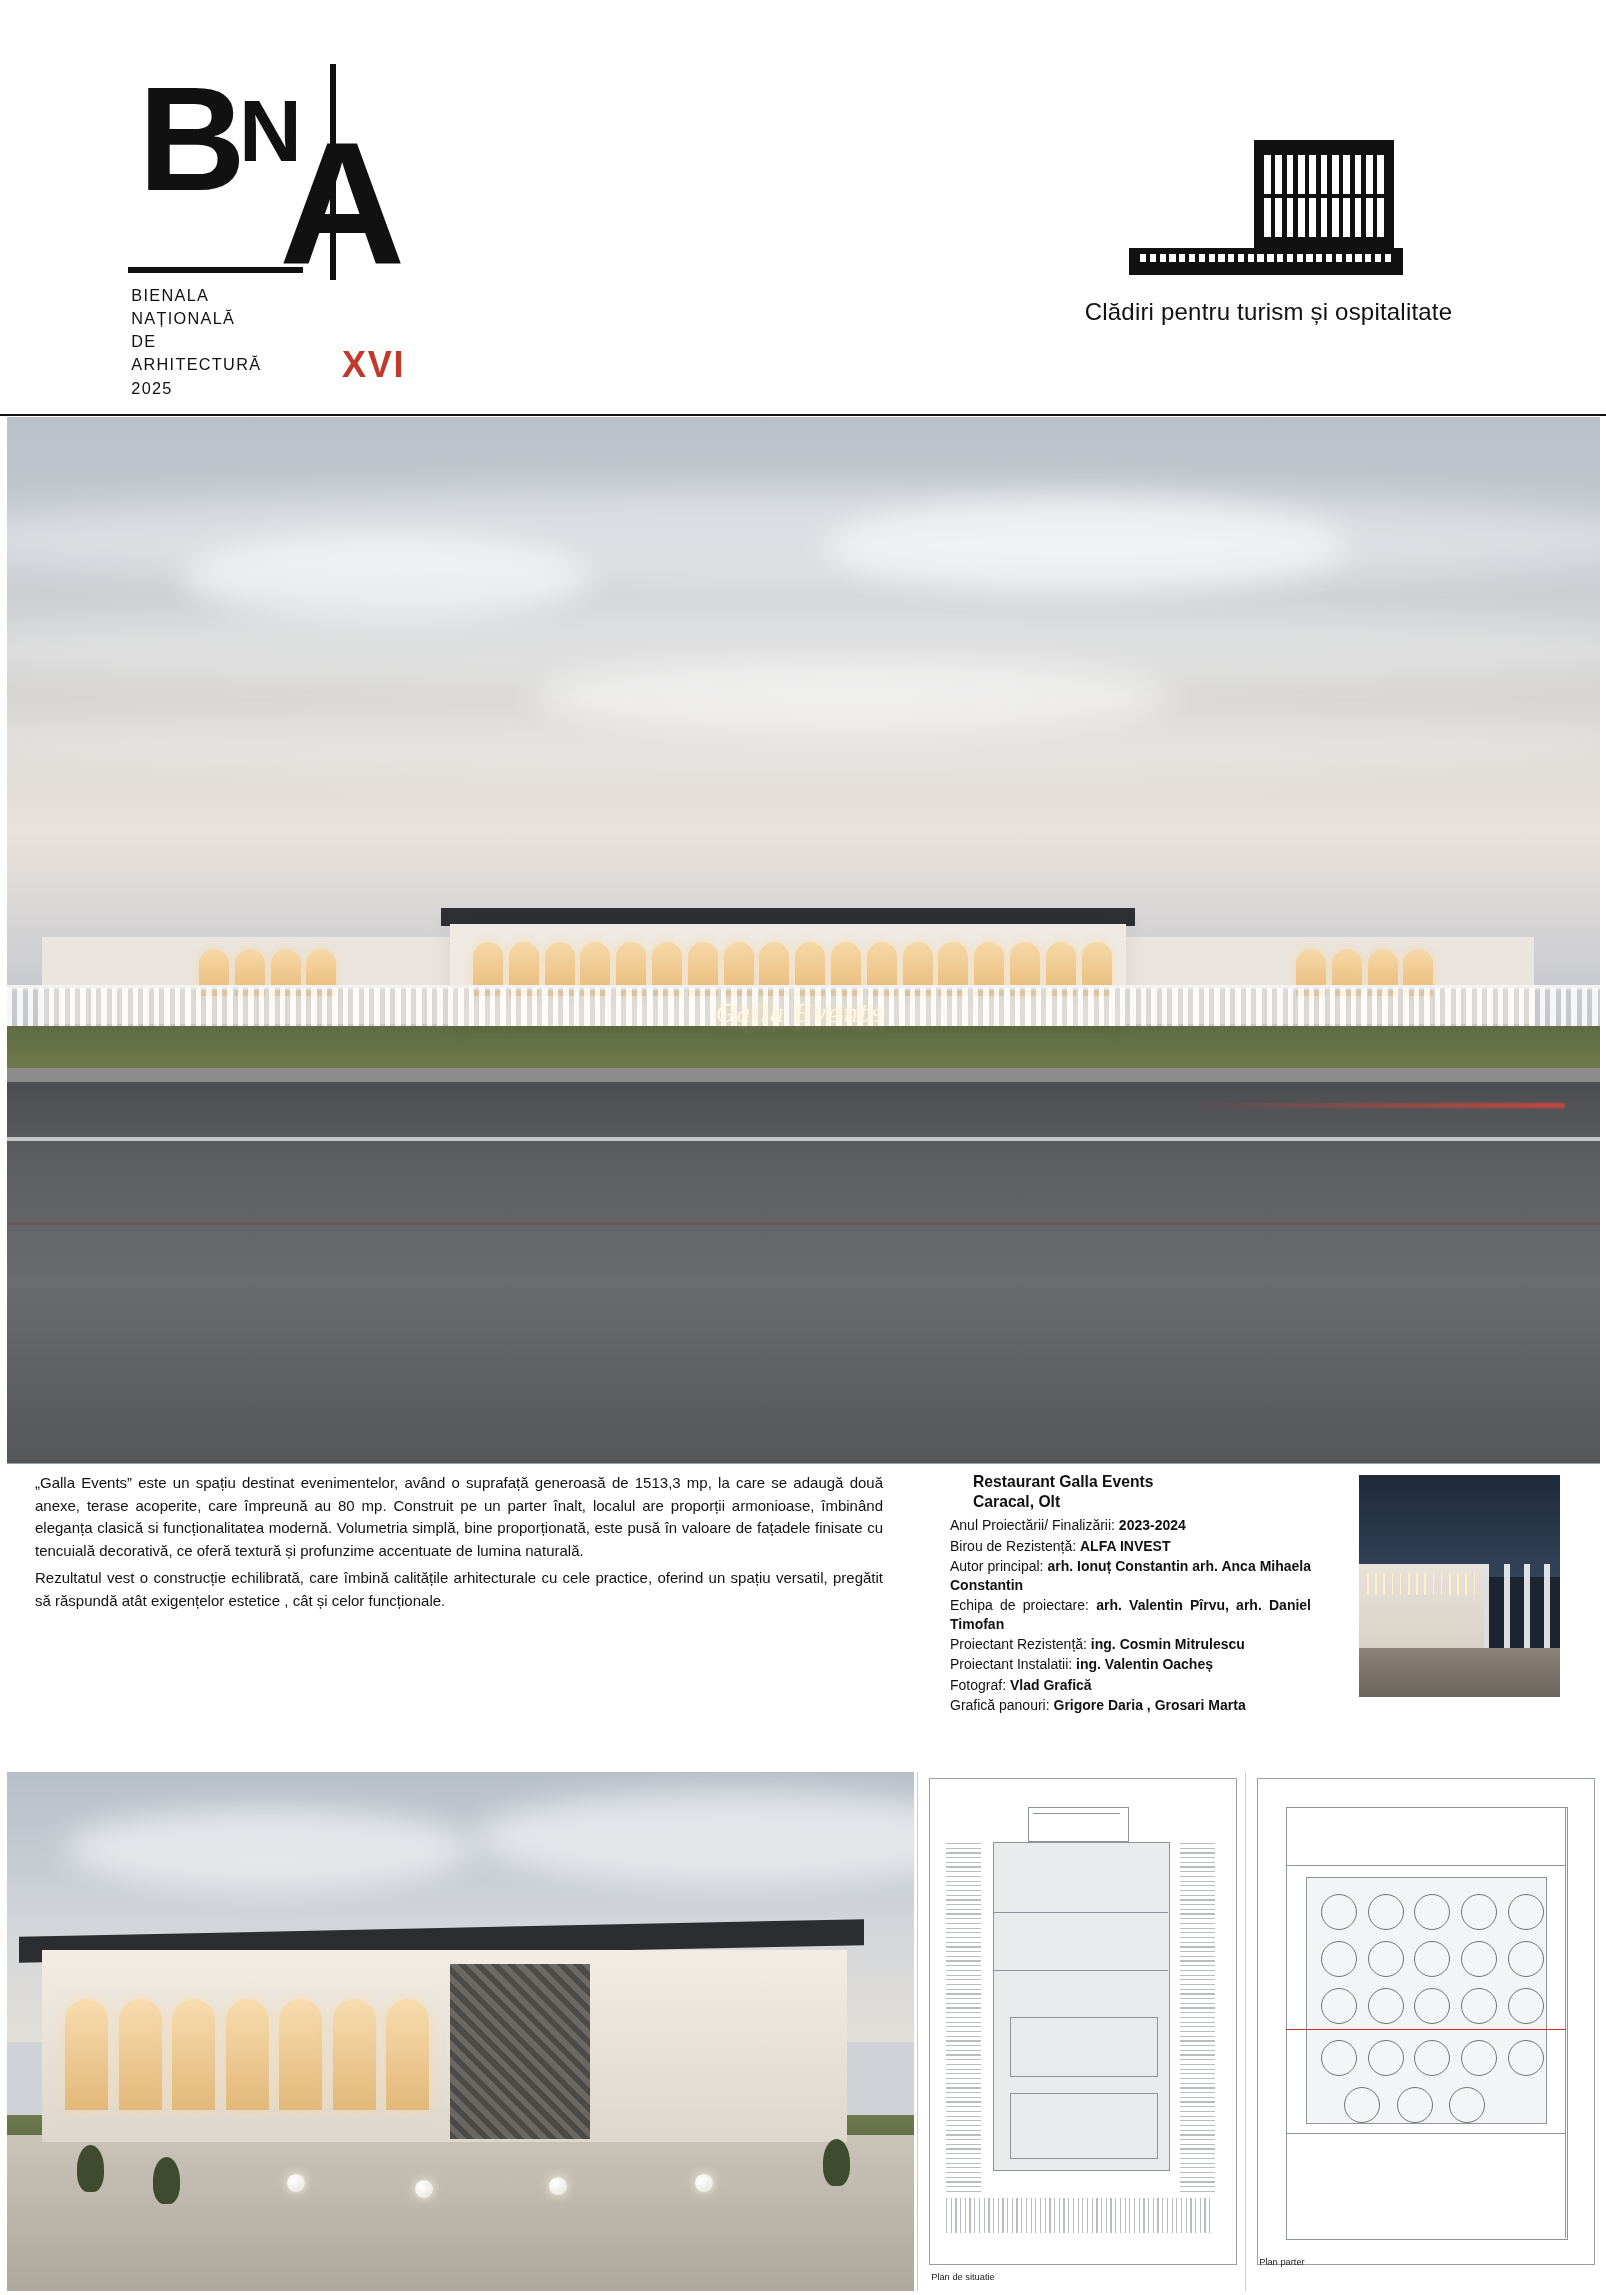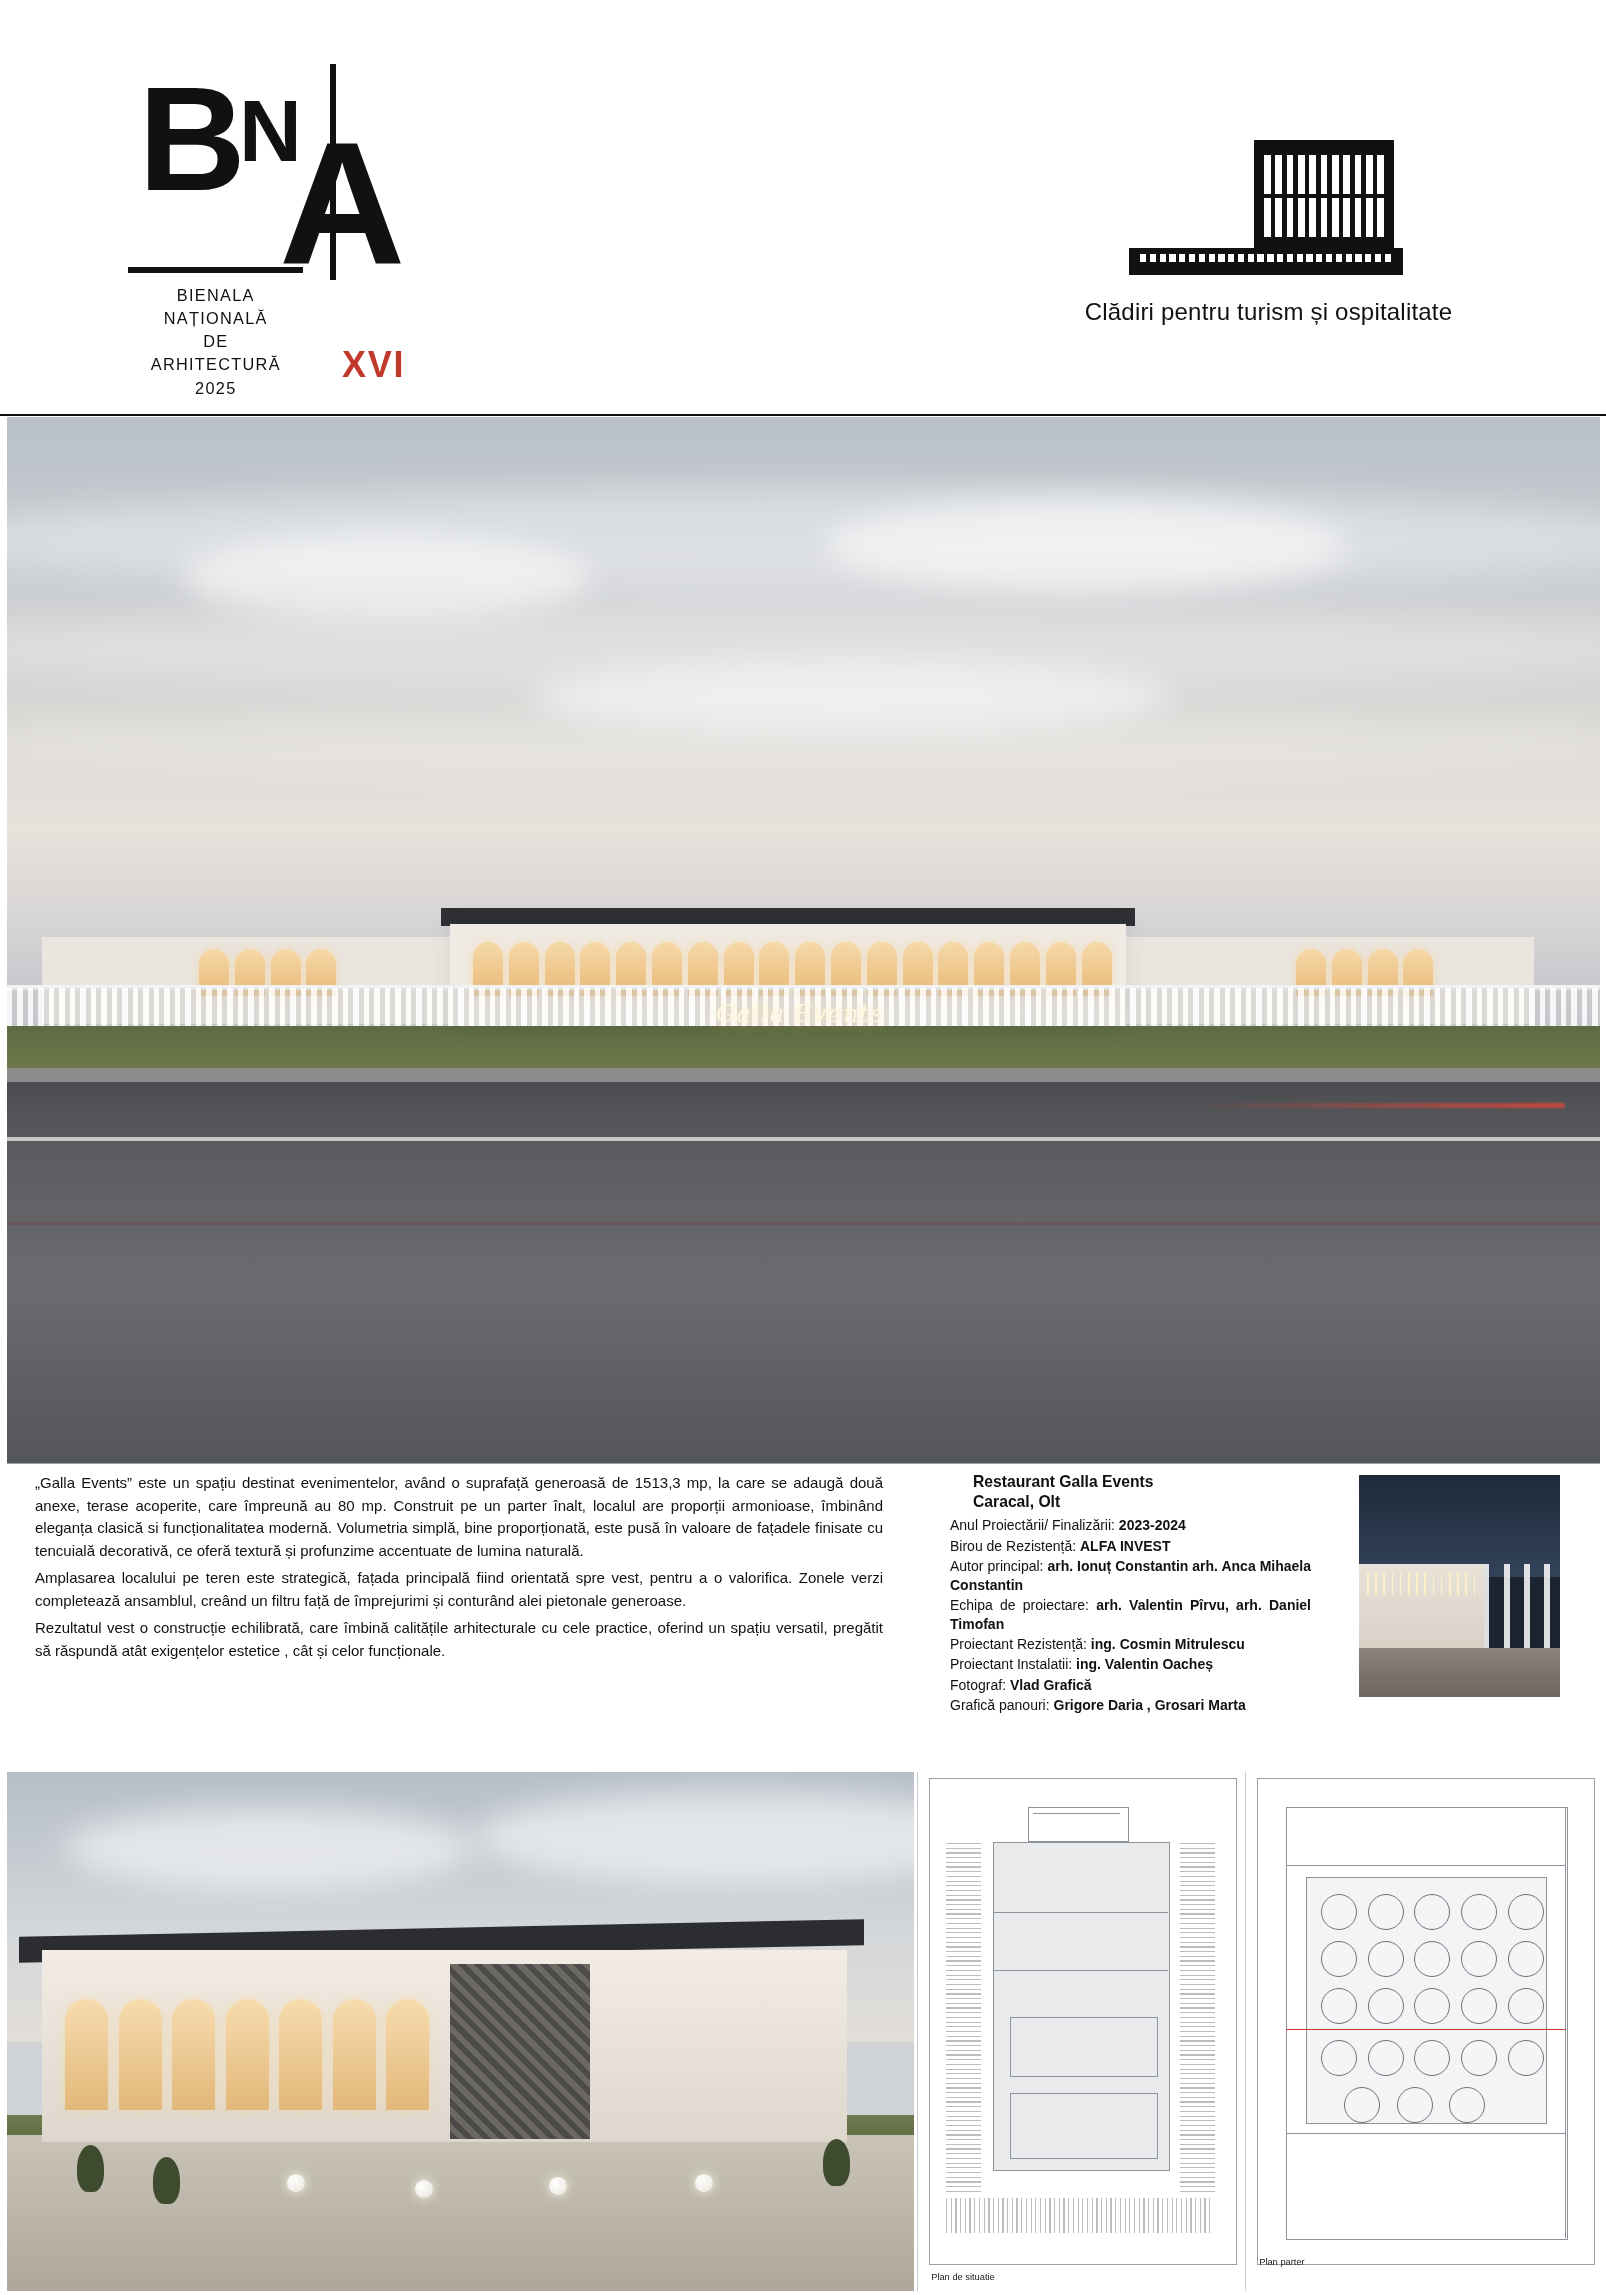--- a/index.html
+++ b/index.html
@@ -73,21 +73,20 @@
     top: 203px;
     width: 175px;
     height: 5.8px;
     background: #111;
   }
   .bna-sub {
     position: absolute;
     left: 9.3px;
     top: 220px;
     width: 169px;
-    text-align: center;
     font-size: 16.3px;
     line-height: 1.42;
     letter-spacing: 1.3px;
     color: #111;
   }
   .bna-sub div { white-space: nowrap; }
   .bna-xvi {
     position: absolute;
     left: 220px;
     top: 280px;
@@ -662,21 +661,20 @@
       <div class="arch" style="height:47px;"></div>
   </div>
 
   <div class="fence-top"></div>
   <div class="fence"></div>
   <div class="sign">Galla Events</div>
 </div>
 
 <div class="desc">
   <p>„Galla Events” este un spațiu destinat evenimentelor, având o suprafață generoasă de 1513,3 mp, la care se adaugă două anexe, terase acoperite, care împreună au 80 mp. Construit pe un parter înalt, localul are proporții armonioase, îmbinând eleganța clasică si funcționalitatea modernă. Volumetria simplă, bine proporționată, este pusă în valoare de fațadele finisate cu tencuială decorativă, ce oferă textură și profunzime accentuate de lumina naturală.</p>
-  <p>Amplasarea localului pe teren este strategică, fațada principală fiind orientată spre vest, pentru a o valorifica. Zonele verzi completează ansamblul, creând un filtru față de împrejurimi și conturând alei pietonale generoase.</p>
   <p>Rezultatul vest o construcție echilibrată, care îmbină calitățile arhitecturale cu cele practice, oferind un spațiu versatil, pregătit să răspundă atât exigențelor estetice , cât și celor funcționale.</p>
 </div>
 
 <div class="meta">
   <div class="proj-title">
     <div>Restaurant Galla Events</div>
     <div>Caracal, Olt</div>
   </div>
 
   <div class="meta-row">

